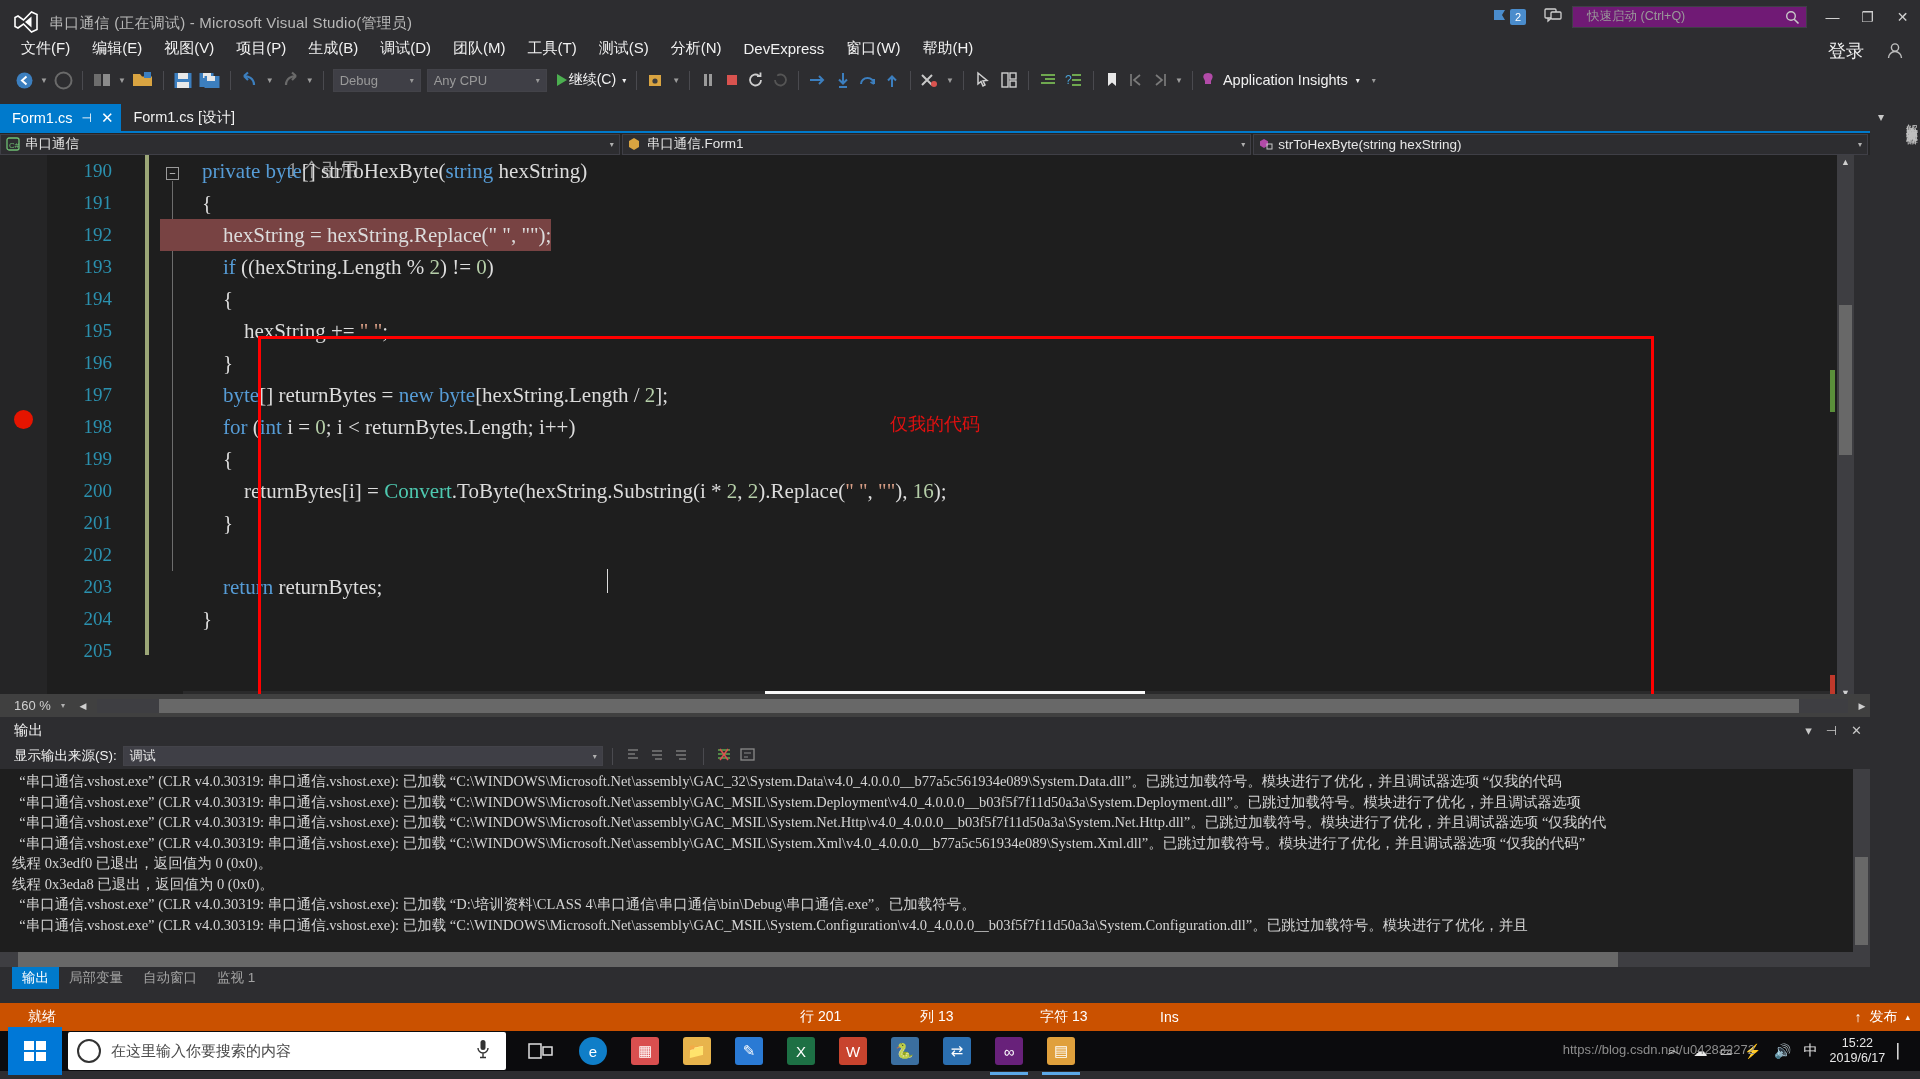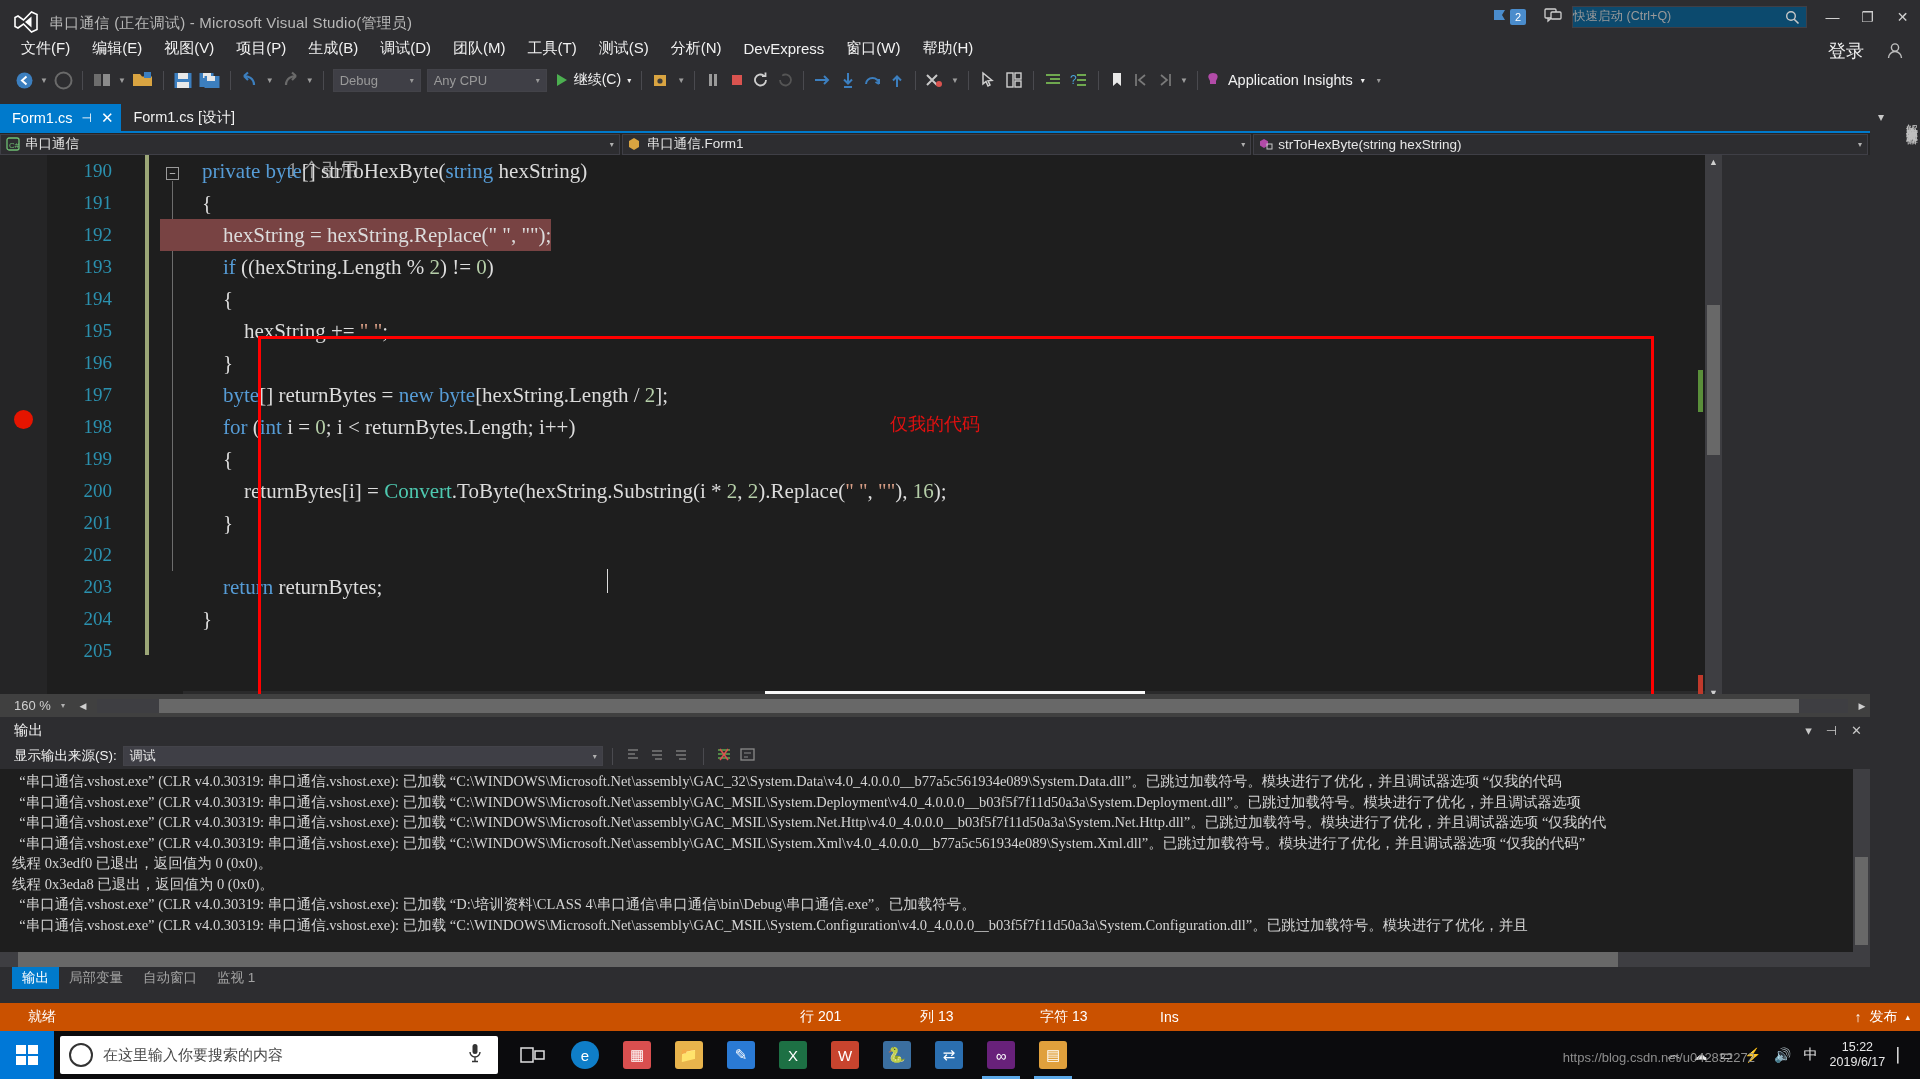--- a/index.html
+++ b/index.html
@@ -24,23 +24,23 @@
   .title-text { color: #b8b8b8; font-size: 15px; letter-spacing: .2px; }
   .title-right { position: absolute; right: 0; top: 0; height: 33px; display: flex; align-items: center; }
   .notify-wrap { display: flex; align-items: center; margin-right: 6px; }
   .flag-badge {
     background: #4a8ccc; color: #fff; font-size: 11px; width: 16px; height: 16px;
     display: flex; align-items: center; justify-content: center; border-radius: 2px;
     margin-left: 2px;
   }
   .feedback-ico { margin: 0 10px 0 12px; }
   .quicklaunch {
-    width: 235px; height: 22px; background: #0c4a6e; border: 1px solid #3f3f46;
+    width: 235px; height: 22px; background: #701a75; border: 1px solid #3f3f46;
     color: #9a9a9a; font-size: 12.5px; display: flex; align-items: center;
-    padding: 0 0; position: relative;
+    padding: 0 14px; position: relative;
   }
   .quicklaunch .ql-search { position: absolute; right: 6px; top: 3px; }
   .wincontrols { display: flex; align-items: center; margin-left: 8px; }
   .wincontrols span {
     width: 35px; height: 33px; display: flex; align-items: center; justify-content: center;
     color: #d0d0d0; font-size: 14px;
   }
 
   
   .menubar {
@@ -106,21 +106,21 @@
     position: relative; margin-right: 2px;
   }
   .navcombo .caret { position: absolute; right: 5px; color: #b0b0b0; font-size: 8px; }
   .nav-a { width: 620px; }
   .nav-b { width: 630px; }
   .nav-c { width: 615px; }
   .nav-ico { width: 15px; height: 15px; margin-right: 5px; display: inline-flex; align-items: center; justify-content: center; }
 
   
   .editor {
-    position: absolute; top: 155px; left: 0; width: 1722px; height: 545px;
+    position: absolute; top: 155px; left: 0; width: 1854px; height: 545px;
     background: #1e1e1e; overflow: hidden;
   }
   .brk-gutter { position: absolute; left: 0; top: 0; width: 47px; height: 545px; background: #252526; }
   .linenums { position: absolute; left: 47px; top: 0; width: 75px; height: 545px; }
   .ln {
     height: 32px; line-height: 32px; text-align: right; padding-right: 10px;
     color: #2b91af; font-size: 19px; font-family: "Liberation Serif", serif;
   }
   .chmargin { position: absolute; left: 145px; top: 0; width: 6px; height: 545px; }
   .chbar { position: absolute; left: 0; width: 4px; background: #9ca777; }
@@ -236,22 +236,22 @@
   .statusbar {
     position: absolute; top: 1003px; left: 0; width: 1920px; height: 28px;
     background: #ca5100; display: flex; align-items: center; color: #ffffff; font-size: 14px;
   }
   .sb-ready { padding-left: 28px; width: 160px; }
   .sb-seg { width: 120px; text-align: left; }
   .sb-right { position: absolute; right: 10px; display: flex; align-items: center; gap: 8px; }
 
   
   .taskbar {
-    position: absolute; top: 1031px; left: 0; width: 1920px; height: 48px; background: #0b0b0d;
-    display: flex; align-items: center;
+    position: absolute; top: 1031px; left: 0; width: 1920px; height: 40px; background: #0b0b0d;
+    display: flex; align-items: center; padding-left: 8px;
   }
   .start-btn {
     width: 54px; height: 48px; background: #0078d7; display: flex; align-items: center; justify-content: center;
   }
   .tb-search {
     width: 438px; height: 38px; background: #ffffff; margin-left: 6px; display: flex; align-items: center;
     border-radius: 2px; position: relative;
   }
   .tb-search .circ { width: 24px; height: 24px; border: 2px solid #333; border-radius: 50%; margin-left: 9px; }
   .tb-search .txt { color: #4a4a4a; font-size: 15px; margin-left: 10px; }
@@ -396,21 +396,21 @@
       <span style="font-size:8px">▾</span>
     </div>
     <div class="tb-combo combo-cpu">
       <span>Any CPU</span>
       <span style="font-size:8px">▾</span>
     </div>
     <div class="tb-run">
       <svg width="15" height="16" viewBox="0 0 15 16">
           <path d="M3 2 L13 8 L3 14 Z" fill="#4caf50"></path>
         </svg>
-      <span style="margin-left:5px">继续(C)</span>
+      <span style="">继续(C)</span>
       <span style="font-size:8px;margin-left:6px">▾</span>
     </div>
     <span class="tb-sep"></span>
     <span class="tb-btn">
       <svg width="20" height="18" viewBox="0 0 20 18">
           <rect x="3" y="4" width="12" height="11" fill="#d9a441"></rect>
           <circle cx="9" cy="10" r="2.6" fill="#3c3c3c"></circle>
         </svg>
     </span>
     <span class="tb-drop">▼</span>

